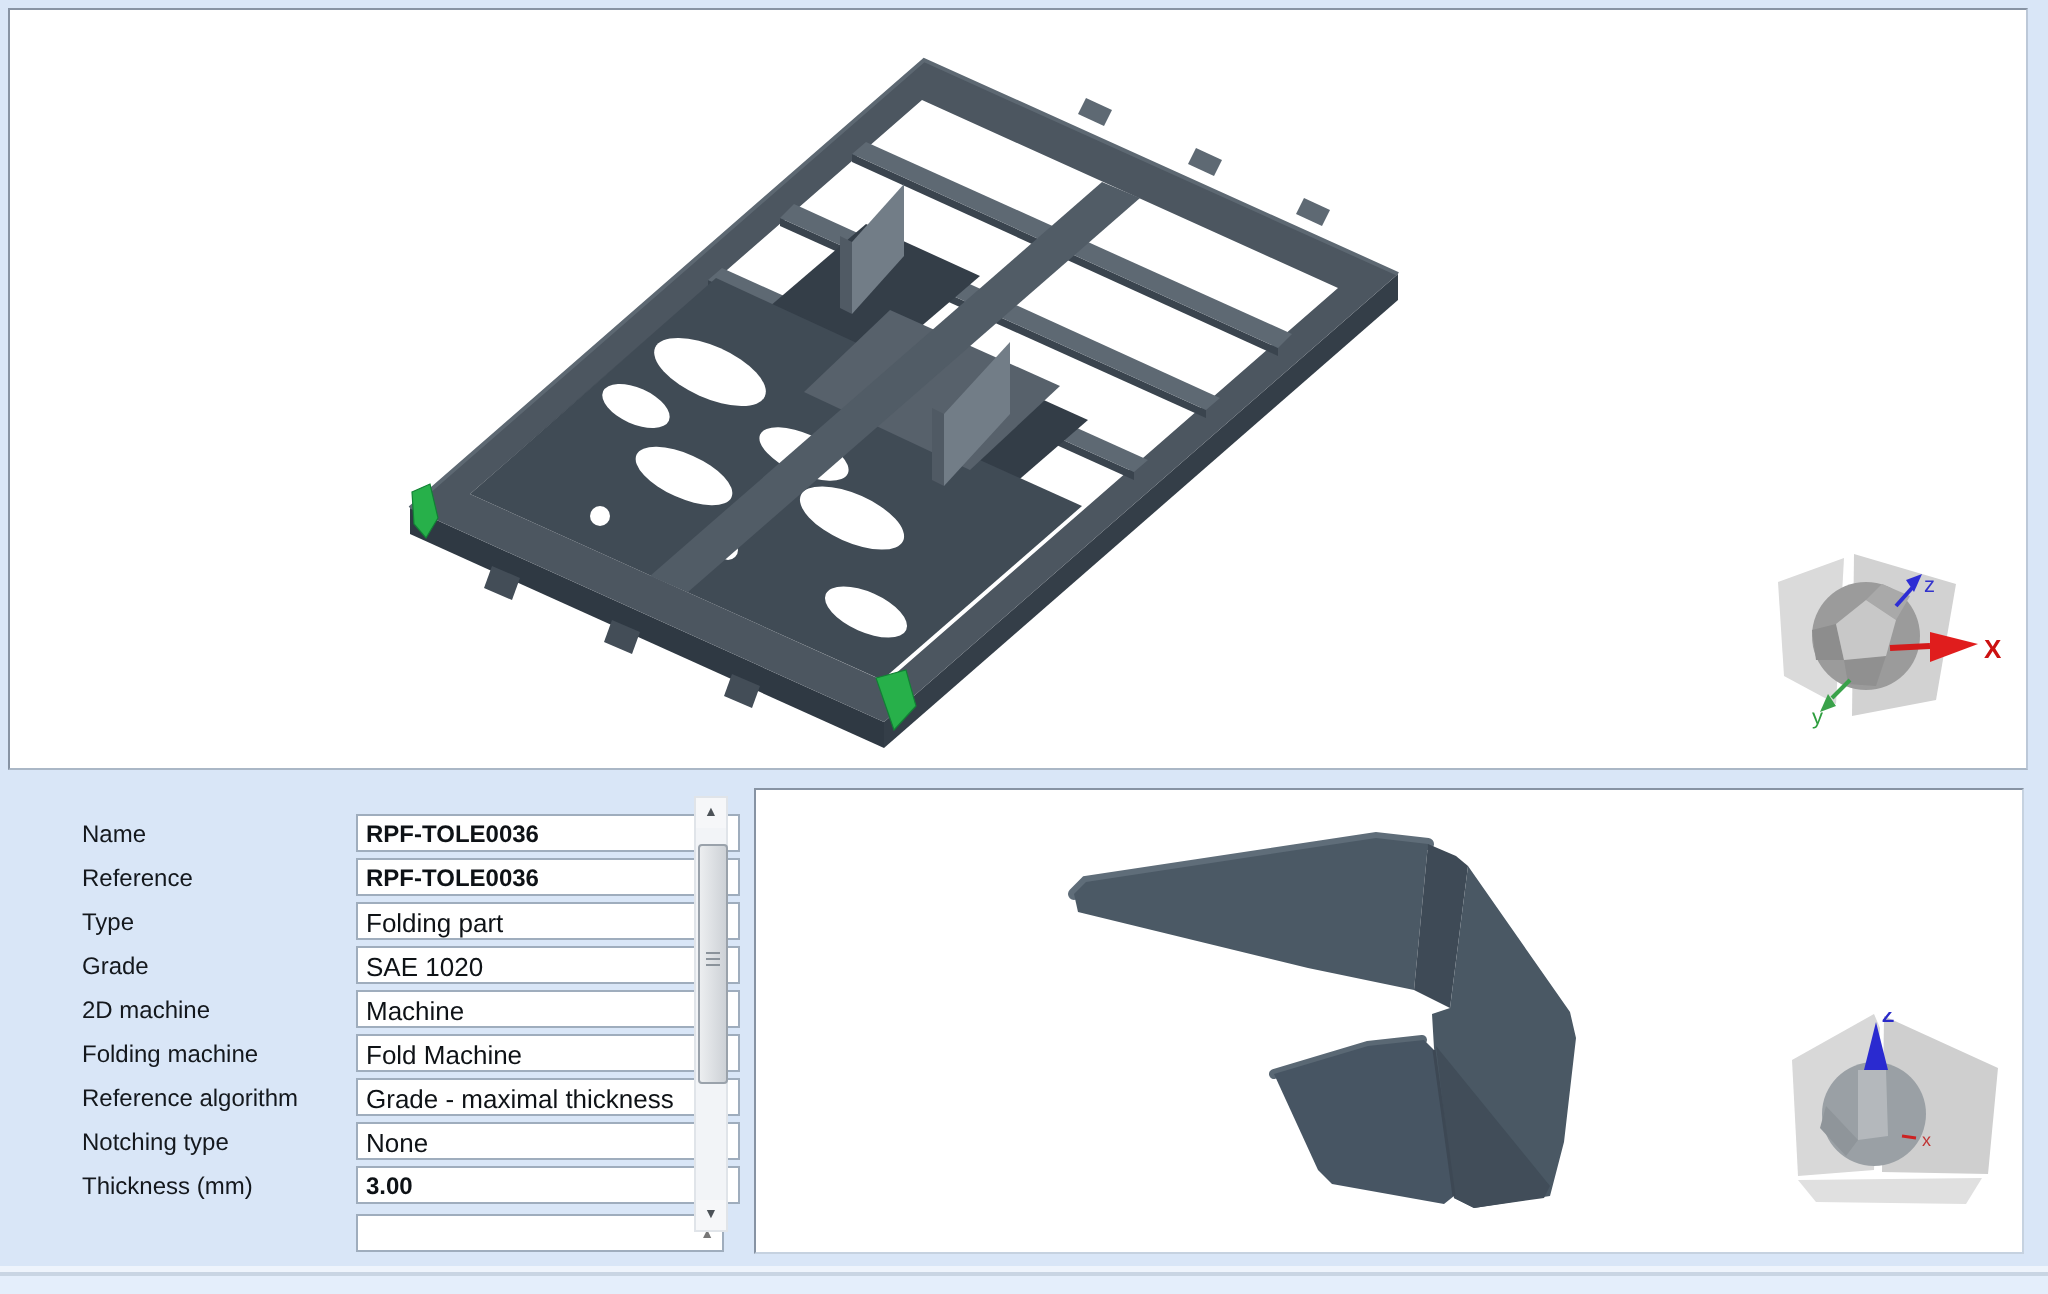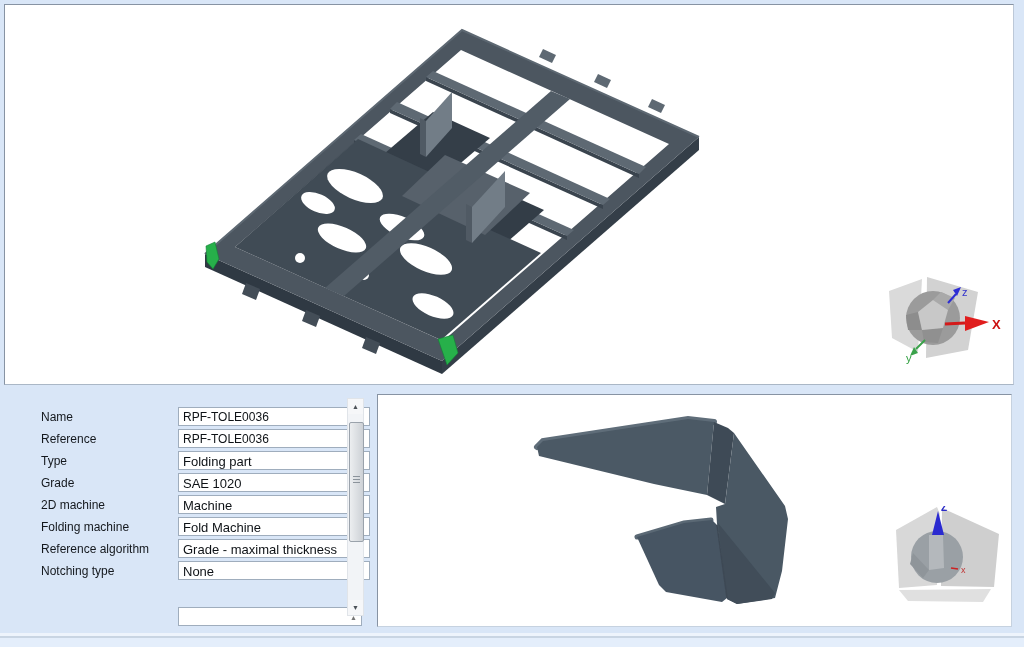--- a/index.html
+++ b/index.html
@@ -23,21 +23,21 @@
 
   .form-panel{position:absolute;left:0;top:387px;width:374px;height:240px;overflow:hidden;}
   .frow{position:absolute;left:0;width:374px;height:21px;margin-left:28px;}
   .flabel{position:absolute;left:13px;top:3px;font-size:12px;color:#14181d;white-space:nowrap;}
   .ffield{
     position:absolute;left:150px;top:0;width:192px;height:19px;
     background:#fff;border:1px solid #9fadbd;box-sizing:border-box;
     font-family:"Liberation Sans",sans-serif;font-size:12px;color:#0e1216;
     padding:1px 4px;margin:0;
   }
-  input.ffield{outline:none;}
+  input.ffield{outline:none;font-weight:bold;}
   .combo{cursor:default;}
   .combo-text{position:absolute;left:4px;top:2px;font-size:13px;color:#0e1216;white-space:nowrap;}
   .combo-arrow{position:absolute;right:4px;top:4px;font-size:8px;line-height:8px;color:#3c3c3c;}
   .spin-field{width:184px;}
   .spin-up{position:absolute;right:4px;top:6px;font-size:7px;line-height:7px;color:#777;}
 
   .scrollbar{
     position:absolute;left:347px;top:11px;width:17px;height:218px;
     background:#f2f4f7;border:1px solid #e0e4e9;box-sizing:border-box;
   }
@@ -188,20 +188,24 @@
         <span class="combo-arrow">▼</span>
       </div>
     </div>
     <div class="frow" style="top:174px">
       <span class="flabel">Notching type</span>
       <div class="ffield combo">
         <span class="combo-text">None</span>
         <span class="combo-arrow">▼</span>
       </div>
     </div>
+    <div class="frow" style="top:196px">
+      <span class="flabel">Thickness (mm)</span>
+      <input class="ffield" type="text" value="3.00" style="">
+    </div>
     <div class="frow" style="top:220px">
       <div class="ffield combo spin-field">
         <span class="combo-text"></span>
         <span class="spin-up">▲</span>
       </div>
     </div>
 
     <div class="scrollbar">
       <div class="sb-btn sb-up">
         <span>▲</span>

